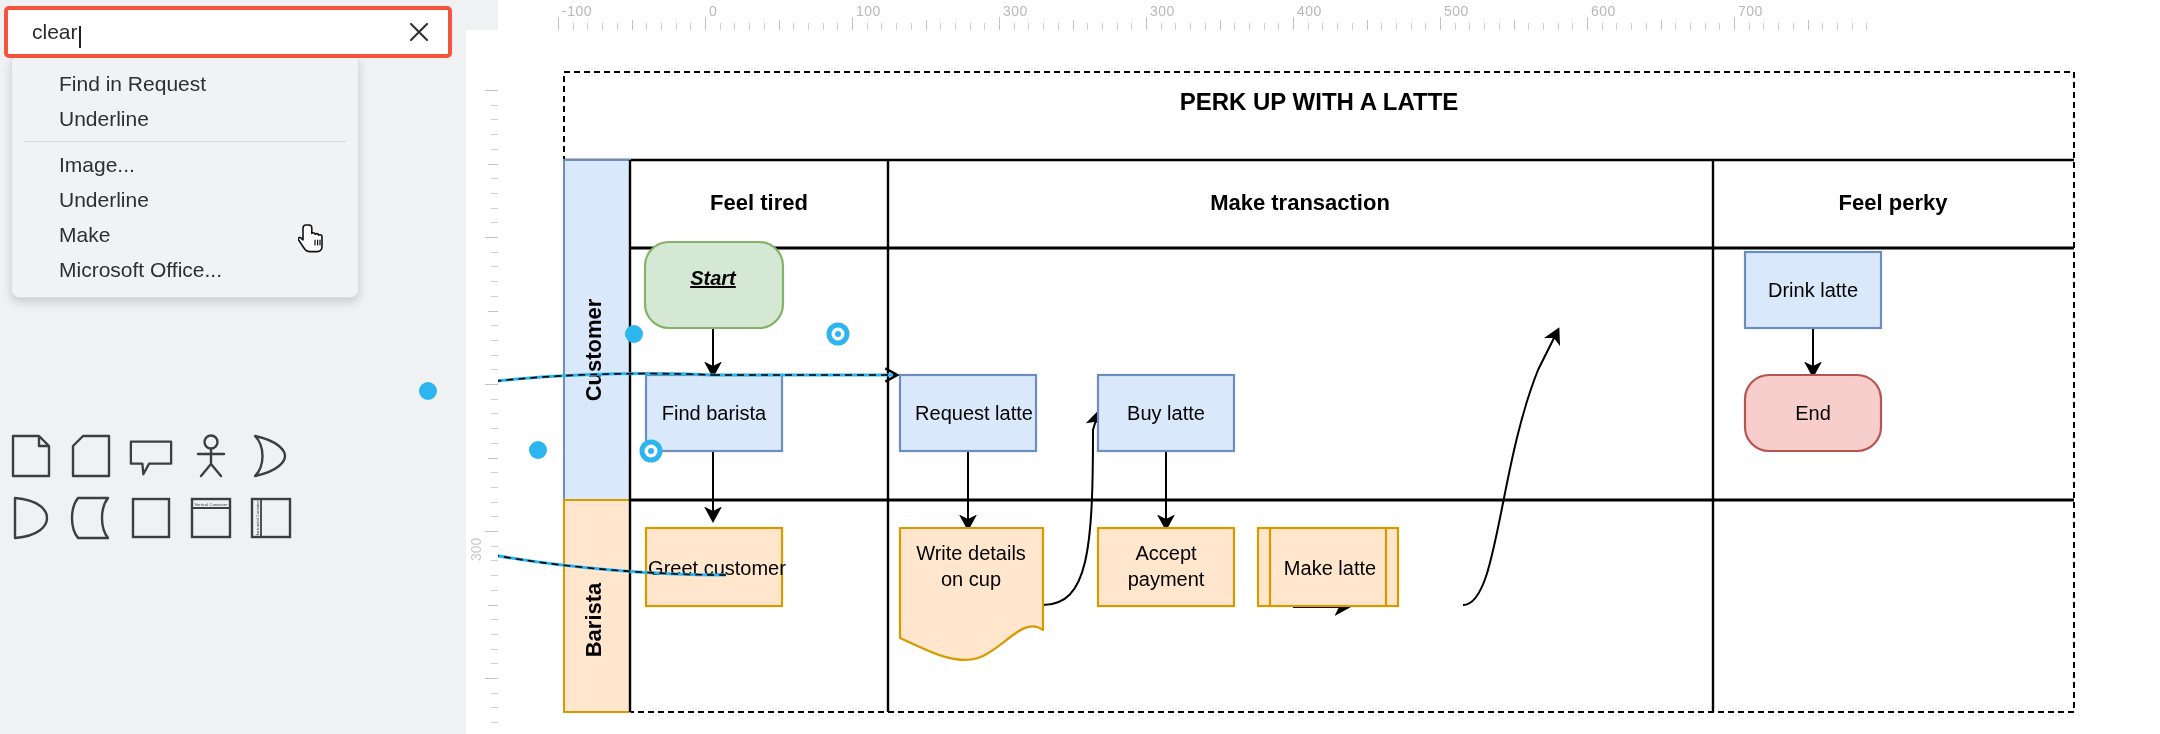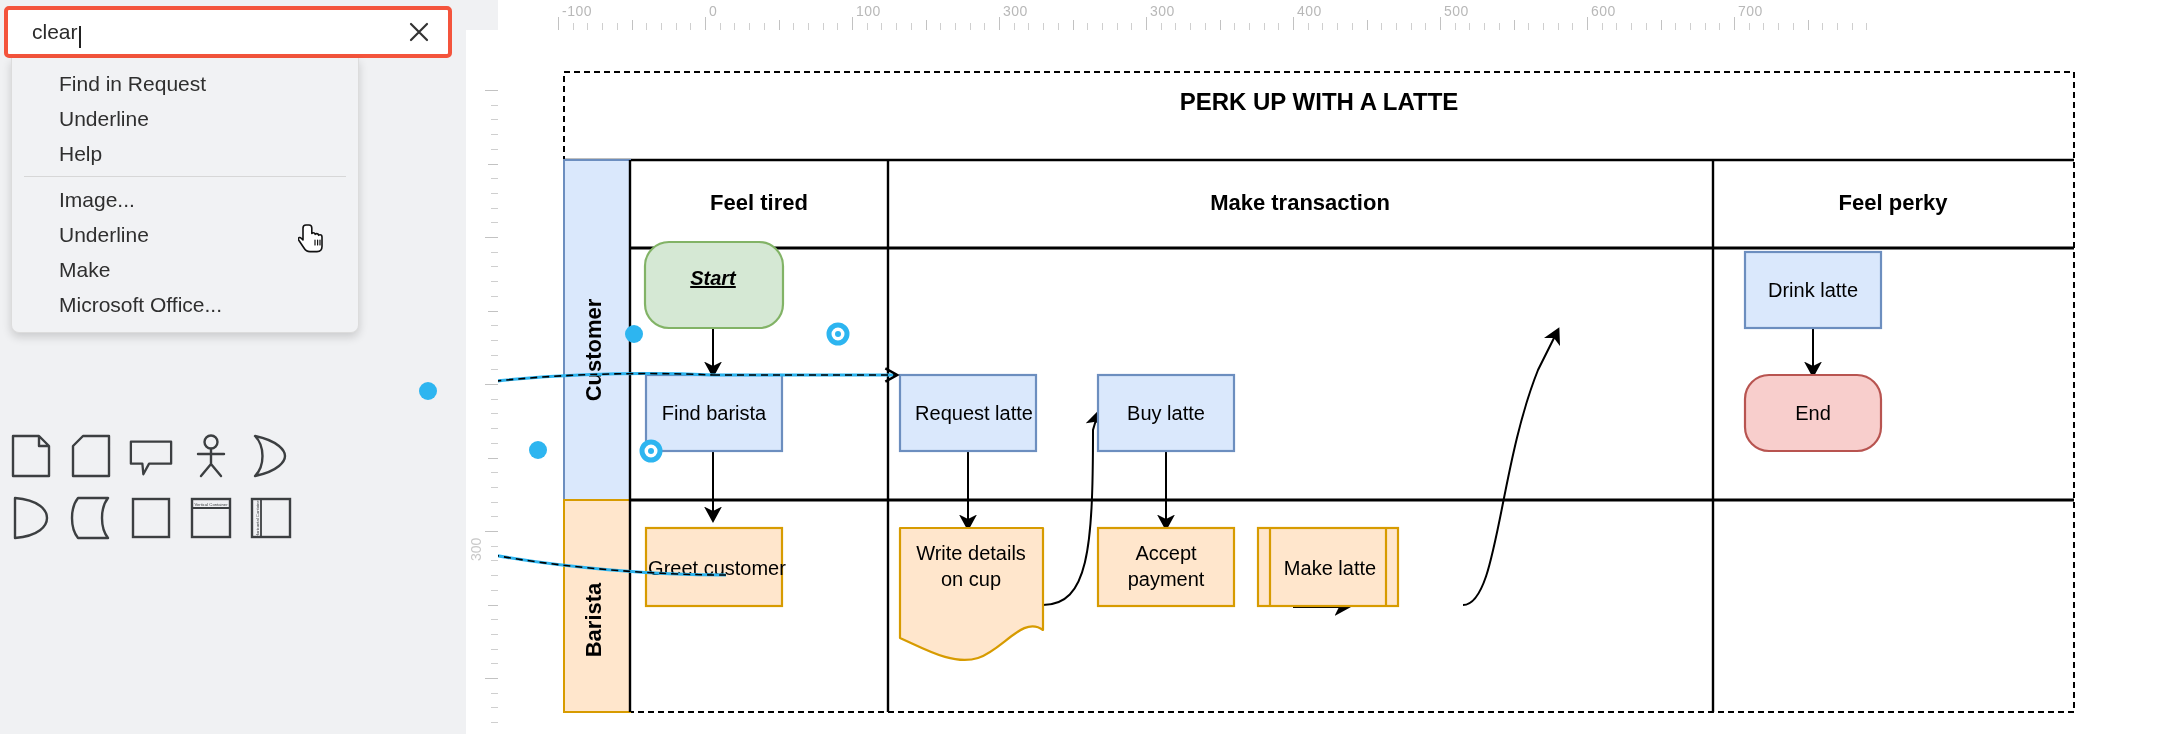--- a/index.html
+++ b/index.html
@@ -120,23 +120,20 @@
     </svg>
   </div>
 </div>
 
 <div id="menu">
   <div class="menu-item">
     <span class="mlabel">Find in Request</span>
   </div>
   <div class="menu-item">
     <span class="mlabel">Underline</span>
-  </div>
-  <div class="menu-item">
-    <span class="mlabel">Help</span>
   </div>
   <div class="menu-sep"></div>
   <div class="menu-item">
     <span class="mlabel">Image...</span>
   </div>
   <div class="menu-item">
     <span class="mlabel">Underline</span>
   </div>
   <div class="menu-item">
     <span class="mlabel">Make</span>

